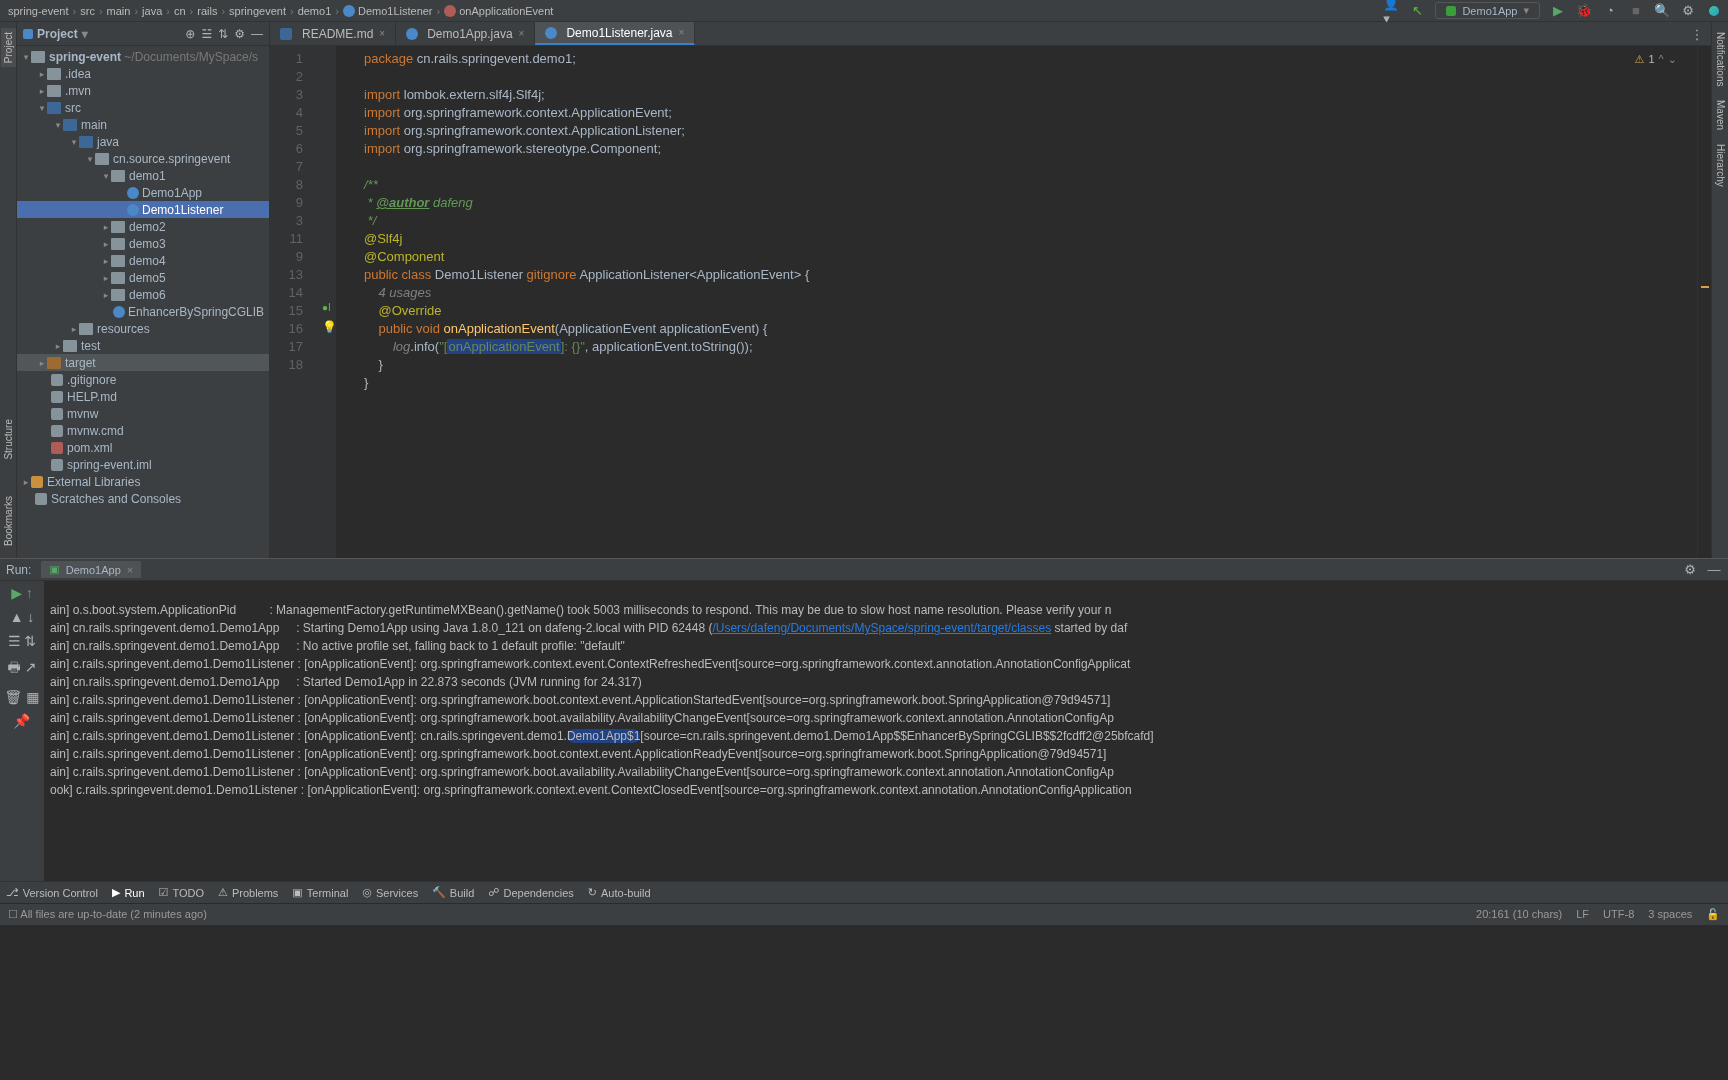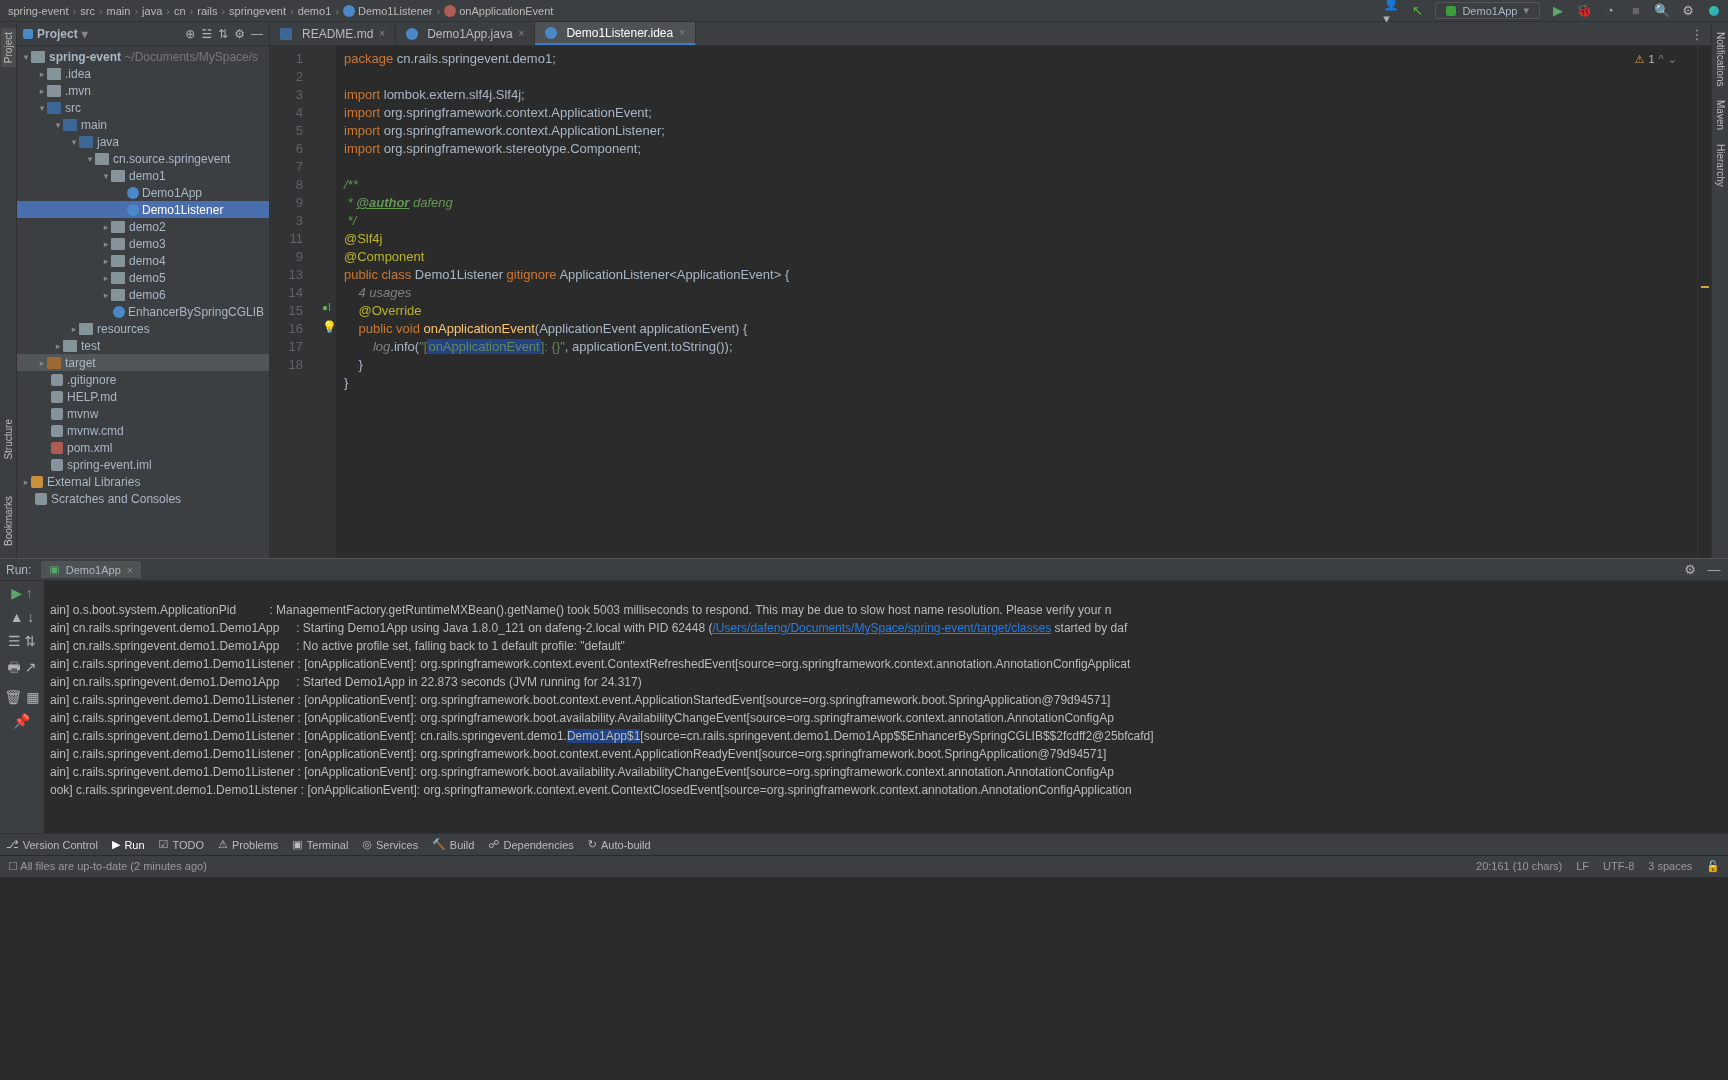--- a/index.html
+++ b/index.html
@@ -53,46 +53,46 @@
 .editor { flex:1; display:flex; flex-direction:column; background:#2b2b2b; }
 .tabs { height:24px; background:#3c3f41; display:flex; align-items:stretch; border-bottom:1px solid #323232; }
 .tab { display:flex; align-items:center; padding:0 10px; gap:6px; font-size:12px; color:#bbb; border-right:1px solid #323232; cursor:pointer; }
 .tab.active { background:#4e5254; color:#fff; border-bottom:2px solid #3b7fcf; }
 .tab .x { color:#888; font-size:10px; }
 .edbody { flex:1; display:flex; position:relative; font-family:Menlo,Consolas,monospace; font-size:13px; }
 .gutter { width:50px; background:#313335; color:#606366; text-align:right; padding:4px 16px 0 0; line-height:18px; border-right:1px solid #323232; }
 .gutter div { height:18px; }
 .marks { width:16px; background:#313335; border-right:1px solid #323232; position:relative; }
 .code { flex:1; padding:4px 8px; line-height:18px; position:relative; overflow:hidden; }
-.code pre { font-family:inherit; font-size:inherit; }
+.code pre { font-family:inherit; font-size:inherit;margin-left:20px; }
 .kw { color:#cc7832; }
 .str { color:#6a8759; }
 .cm { color:#808080; font-style:italic; }
 .cls { color:#a9b7c6; }
 .ann { color:#bbb529; }
 .fn { color:#ffc66d; }
 .imp { color:#a9b7c6; }
 .sel-code { background:#214283; padding:0 1px; }
 .doc { color:#629755; font-style:italic; }
 .doctag { color:#629755; font-weight:bold; text-decoration:underline; }
 .minimap { width:14px; background:#2b2b2b; border-left:1px solid #323232; position:relative; }
 .warn { position:absolute; top:4px; right:20px; display:flex; align-items:center; gap:4px; font-size:11px; color:#bbb; }
 .warn::before { content:"⚠"; color:#d9a343; }
 
 
-.runpanel { height:275px; background:#2b2b2b; border-top:1px solid #555; display:flex; flex-direction:column; }
+.runpanel { height:323px; background:#2b2b2b; border-top:1px solid #555; display:flex; flex-direction:column; }
 .runhead { height:22px; background:#3c3f41; display:flex; align-items:center; padding:0 6px; border-bottom:1px solid #323232; justify-content:space-between; }
 .runhead-l { display:flex; align-items:center; gap:10px; }
 .runtab { background:#4e5254; padding:2px 8px; border-radius:2px 2px 0 0; display:flex; align-items:center; gap:6px; font-size:11px; }
 .runbody { flex:1; display:flex; }
 .runtools { width:44px; background:#3c3f41; display:flex; flex-direction:column; align-items:center; padding:4px; gap:8px; }
 .runtools span { color:#afb1b3; cursor:pointer; font-size:14px; }
 .console { flex:1; overflow:hidden; padding:2px 6px; font-family:Menlo,Consolas,monospace; font-size:12px; line-height:18px; color:#bbb; white-space:pre; }
 .lnk { color:#287bde; text-decoration:underline; }
-.sel-con { background:#214283; }
+.sel-con { background:#214283;border-radius:7px; }
 
 
 .btmtools { height:22px; background:#3c3f41; border-top:1px solid #323232; display:flex; align-items:center; padding:0 6px; gap:14px; font-size:11px; color:#bbb; }
 .bt-item { display:flex; align-items:center; gap:4px; cursor:pointer; }
 .bt-item.active { color:#fff; }
 .status { height:22px; background:#3c3f41; border-top:1px solid #2a2a2a; display:flex; align-items:center; justify-content:space-between; padding:0 8px; font-size:11px; color:#999; }
 .status-r { display:flex; gap:14px; }
 
 .left-bottom { display:flex; flex-direction:column; gap:28px; margin-top:auto; margin-bottom:8px; }
 </style>
@@ -286,21 +286,21 @@
           <span>README.md</span>
           <span class="x">×</span>
         </div>
       <div class="tab">
           <span class="crumb-icon ico-c"></span>
           <span>Demo1App.java</span>
           <span class="x">×</span>
         </div>
       <div class="tab active">
           <span class="crumb-icon ico-c"></span>
-          <span>Demo1Listener.idea</span>
+          <span>Demo1Listener.java</span>
           <span class="x">×</span>
         </div>
       <div style="flex:1"></div>
       <span class="tool-ico" style="margin:4px 6px">⋮</span>
     </div>
     <div class="edbody">
       <div class="gutter">
         <div>1</div>
           <div>2</div>
           <div>3</div>

